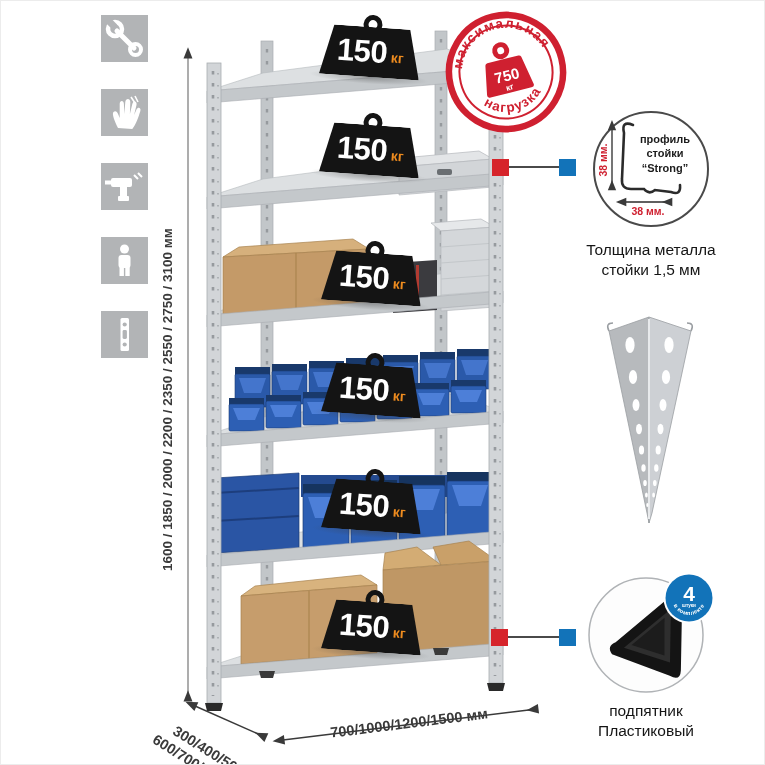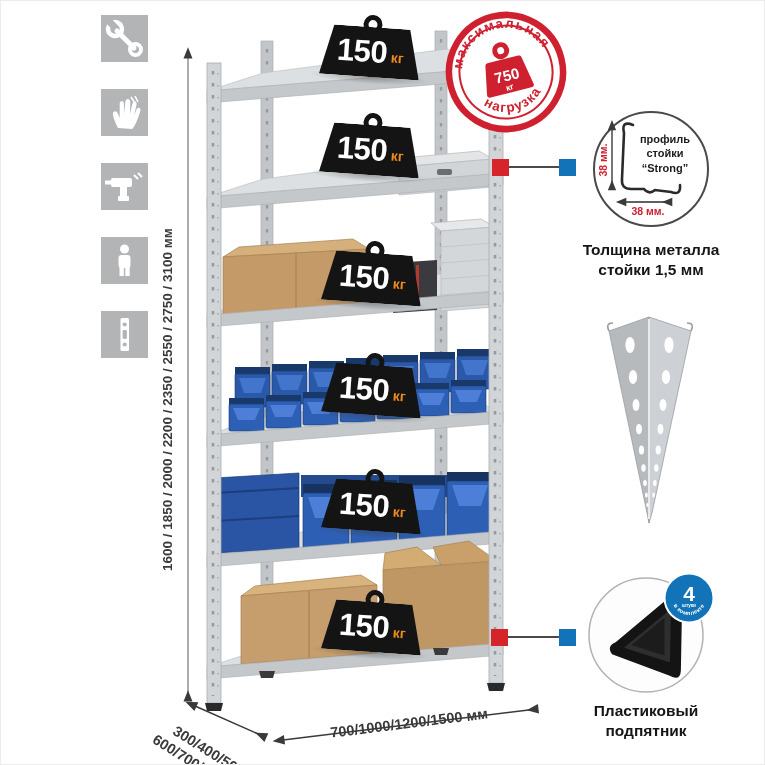--- a/index.html
+++ b/index.html
@@ -25,21 +25,21 @@
     font-size:13.5px;white-space:nowrap;display:flex;align-items:center;}
   #depth-label{left:148px;top:702px;width:152px;transform:rotate(32deg);transform-origin:0 0;
     font-size:14.5px;text-align:center;line-height:1.25;}
   #width-label{left:318px;top:714px;width:180px;transform:rotate(-7deg);font-size:14.5px;text-align:center;}
   
   .sq{position:absolute;width:17px;height:17px;z-index:25;}
   .sq-red{background:#d6242b;}
   .sq-blue{background:#1273b9;}
   
   .caption{position:absolute;width:160px;text-align:center;color:#151515;
-    font-size:15.5px;font-weight:bold;line-height:1.32;}
+    font-size:15.5px;font-weight:normal;line-height:1.32;}
   
   .stamp-arc{font-size:13.5px;font-weight:bold;fill:#cf2030;letter-spacing:1.2px;}
   .stamp-val{font-size:15px;font-weight:bold;fill:#fff;}
   .stamp-unit{font-size:8.5px;font-weight:bold;fill:#fff;}
   .prof-label{font-size:11px;font-weight:bold;fill:#1c1c1c;}
   .prof-dim{font-size:10.5px;font-weight:bold;fill:#cf2030;}
   .badge-num{font-size:21px;font-weight:bold;fill:#fff;}
   .badge-sub{font-size:4.6px;font-weight:bold;fill:#fff;}
   .badge-arc{font-size:5.6px;font-weight:bold;fill:#fff;letter-spacing:.4px;}
 </style>
@@ -356,17 +356,17 @@
     <div>300/400/500</div>
     <div>600/700/800 мм</div>
   </div>
   <div class="abs dim" id="width-label" style="z-index:20">700/1000/1200/1500 мм</div>
 
   <div class="caption" style="left:570px;top:239px">
     <div>Толщина металла</div>
     <div>стойки 1,5 мм</div>
   </div>
   <div class="caption" style="left:565px;top:700px">
+    <div>подпятник</div>
     <div>Пластиковый</div>
-    <div>подпятник</div>
   </div>
 
 </div>
 
 </body></html>

